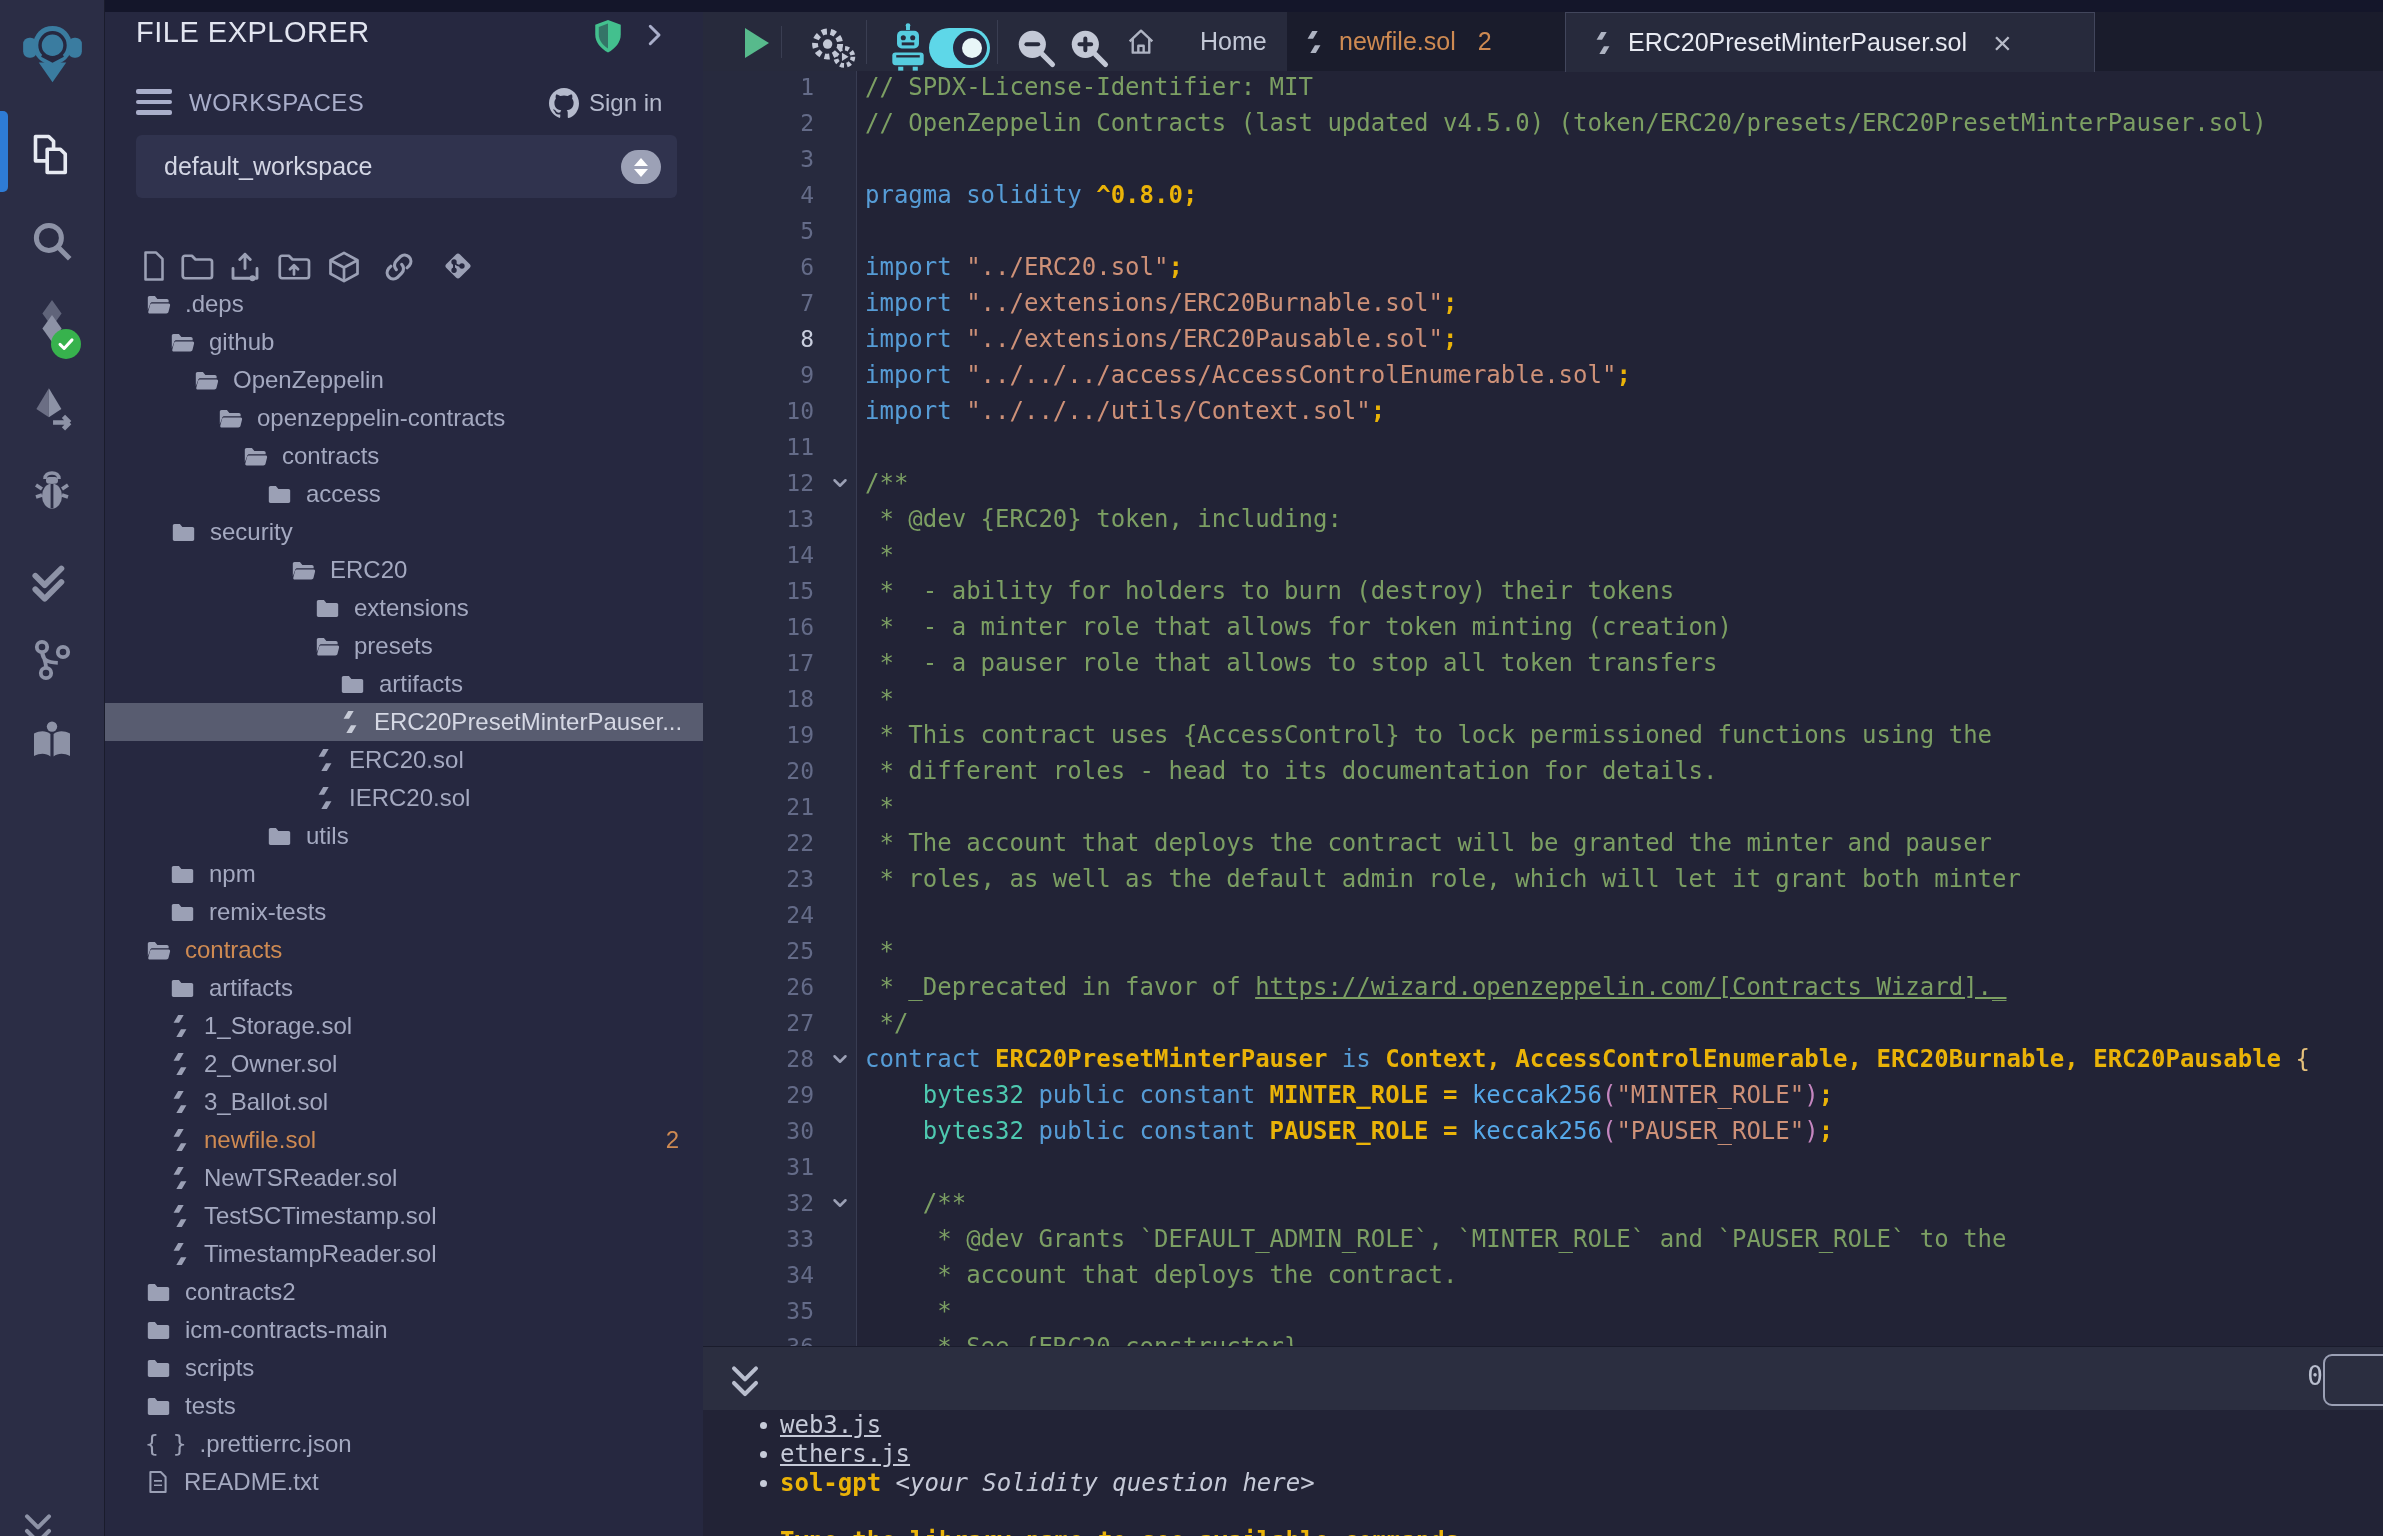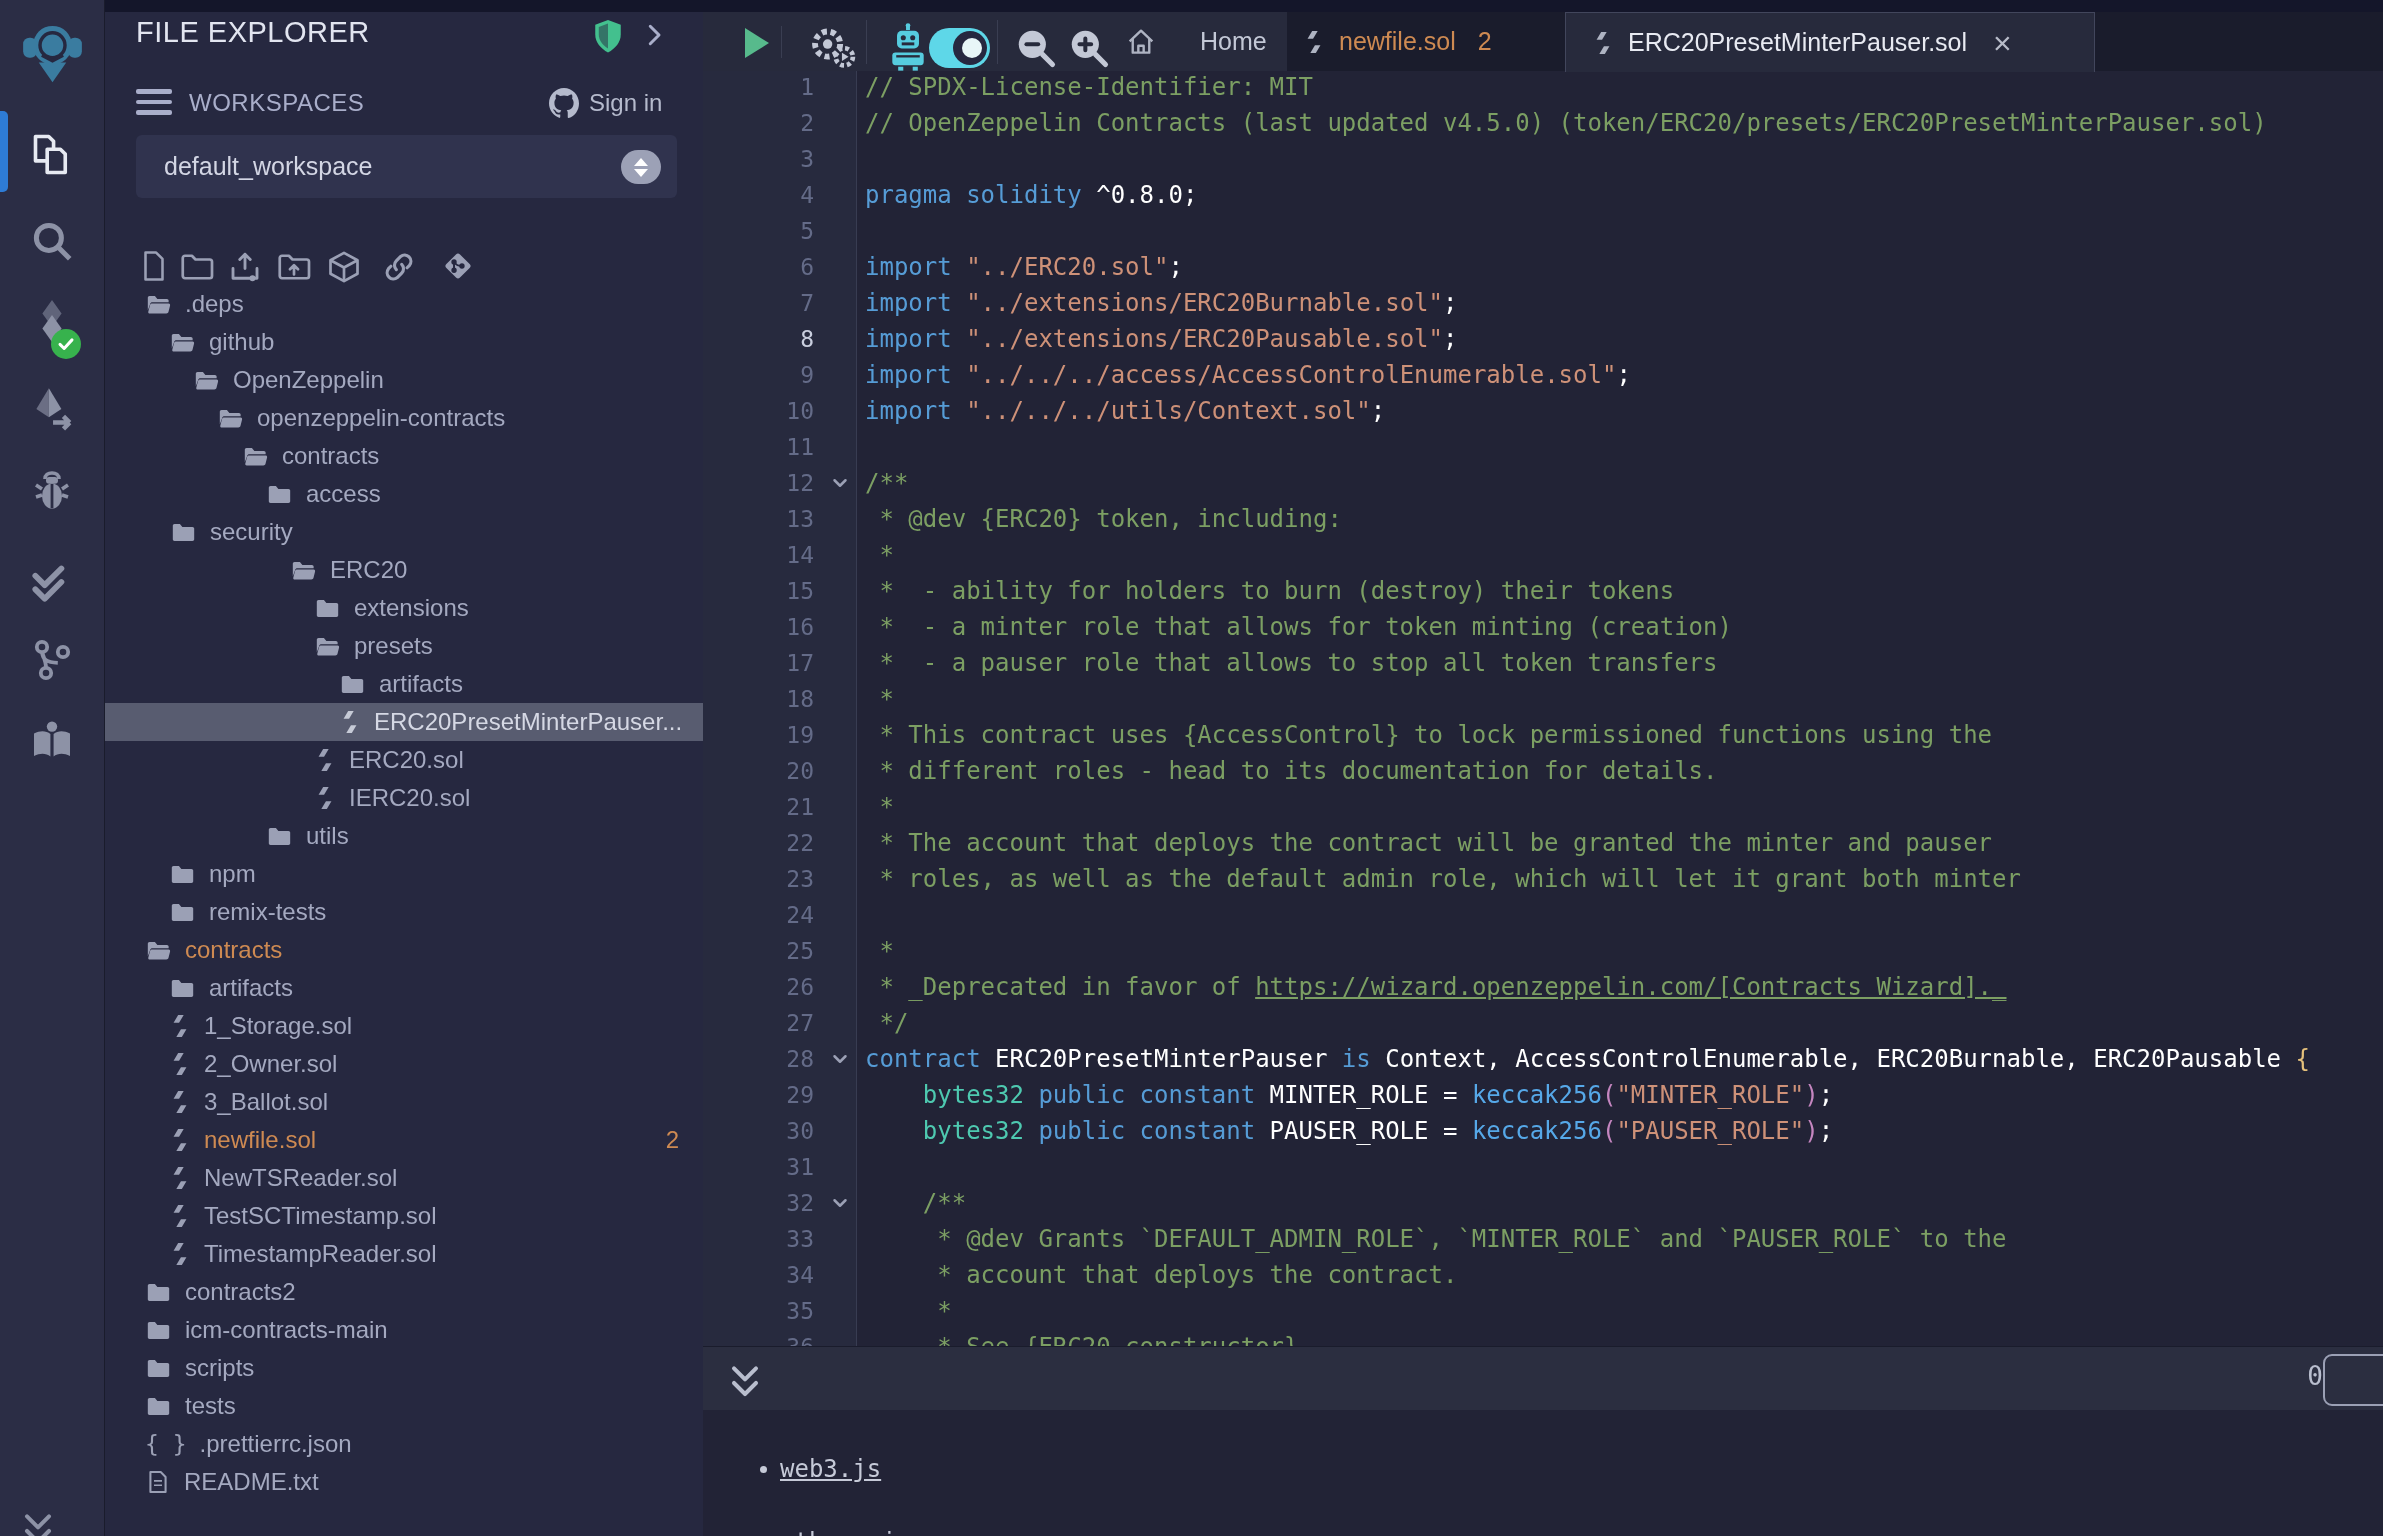--- a/index.html
+++ b/index.html
@@ -63,30 +63,30 @@
   
   #code{position:absolute;left:0;top:71px;width:1681px;height:1275px;overflow:hidden;
         font-family:"DejaVu Sans Mono",monospace;font-size:24px;}
   #gutter-bg{position:absolute;left:0;top:0;width:153px;height:1275px;background:#272a3e;border-right:1px solid #383c52;}
   .cl{position:relative;height:36px;display:flex;align-items:center;white-space:pre;}
   .cl .ln{flex:0 0 111px;text-align:right;color:#646b88;font-size:23px;}
   .cl .fold{flex:0 0 51px;display:flex;justify-content:center;color:#9ba0b5;}
   .cl .ct{padding-left:0;color:#d6d9e4;}
   .cl.cur .ln{color:#c9cede;}
   .com{color:#7c9f63;} .kw{color:#569cd6;} .str{color:#ce9178;} .typ{color:#4ec9b0;}
-  .fn{color:#56a8e8;} .pr{color:#c586c0;} .br{color:#e5c07b;} .pl{color:#ffffff;}
+  .fn{color:#56a8e8;} .pr{color:#c586c0;} .br{color:#e5c07b;} .pl{color:#eab308;font-weight:bold;}
   .lnk{text-decoration:underline;}
   
   #terminal-bar{position:absolute;left:0;top:1346px;width:1681px;height:63px;background:#2b2e40;border-top:1px solid #1a1c2c;overflow:hidden;}
   #term-collapse{position:absolute;left:20px;top:14px;color:#b9bece;cursor:pointer;}
   #term-badge{position:absolute;right:61px;top:14px;font-size:26px;color:#b9bece;font-family:"DejaVu Sans Mono",monospace;}
   #term-search{position:absolute;right:-42px;top:7px;width:99px;height:48px;border:2px solid #9ba0b5;border-radius:9px;background:transparent;}
   #terminal-body{position:absolute;left:0;top:1410px;width:1681px;height:127px;background:#222336;overflow:hidden;
                  font-family:"DejaVu Sans Mono",monospace;font-size:24px;color:#c6cad8;}
-  .tl{position:relative;height:29px;display:flex;align-items:center;white-space:pre;padding-left:77px;margin-top:44px;}
+  .tl{position:relative;height:29px;display:flex;align-items:center;white-space:pre;padding-left:77px;}
   .tl .bullet{position:absolute;left:57px;top:12px;width:7px;height:7px;border-radius:50%;background:#c6cad8;}
   .tl .it{font-style:italic;}
   
   #act-collapse{position:absolute;left:16px;top:1509px;color:#8d92a6;}
 </style>
 </head>
 <body>
 
 <div id="app">
   <div class="abs" id="topband"></div>

